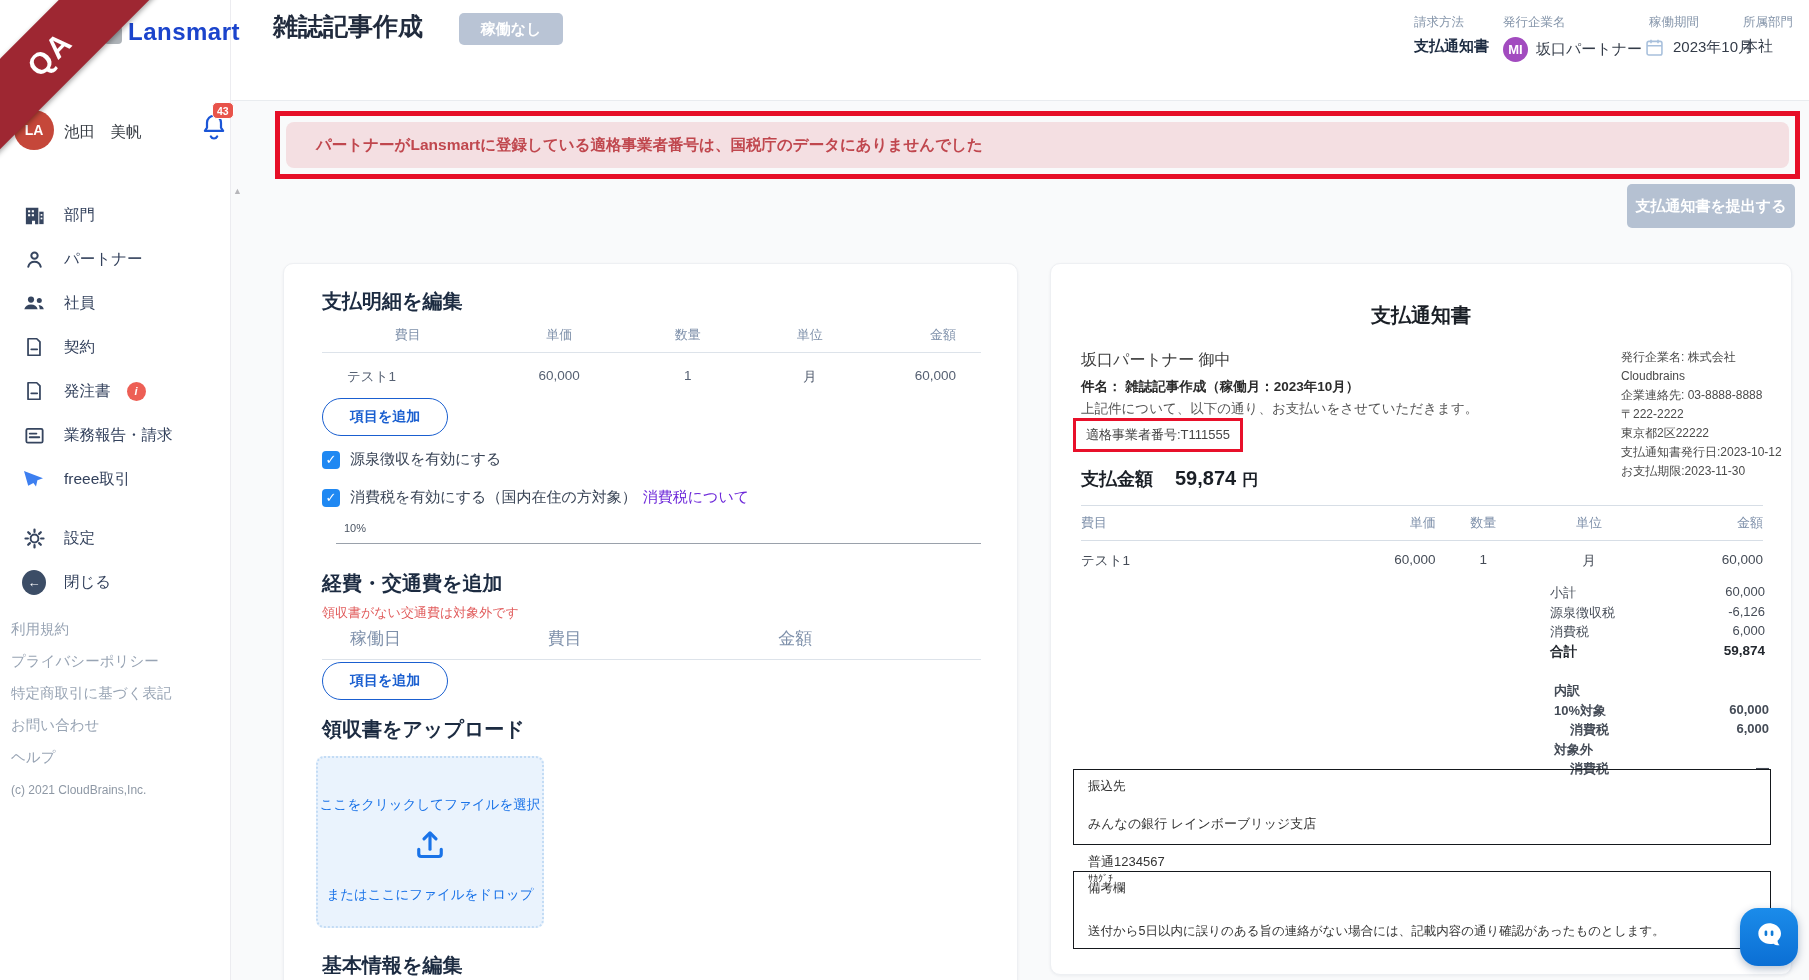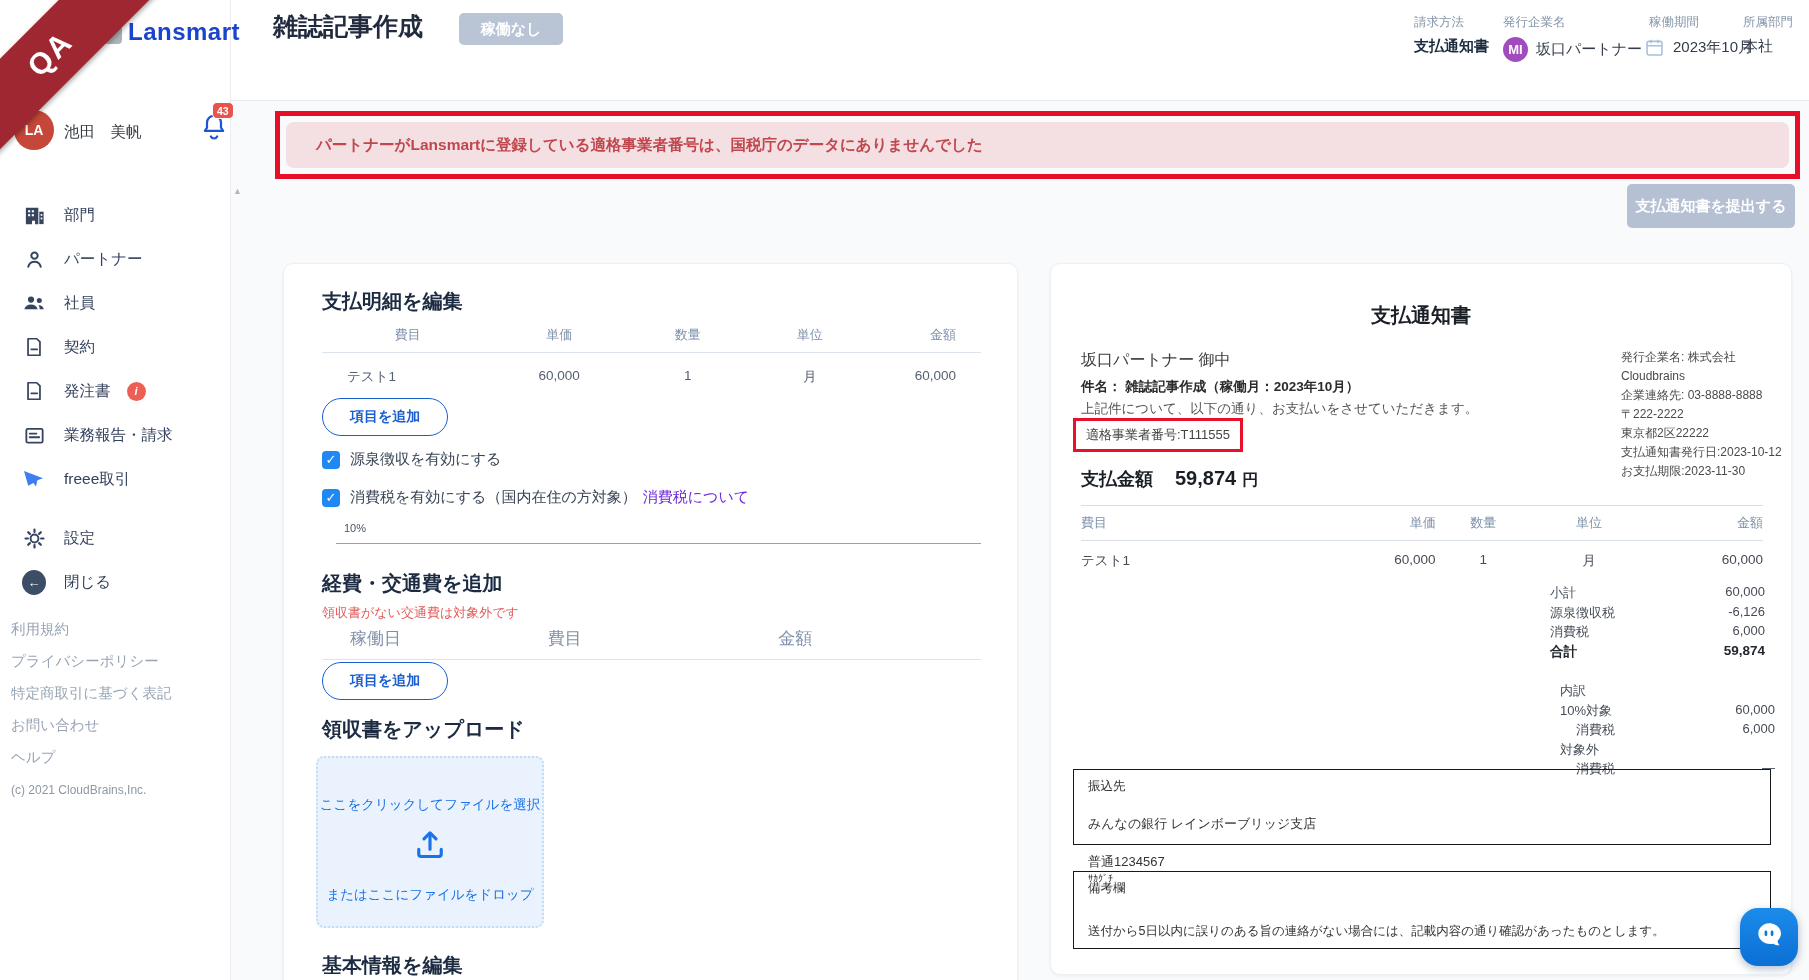--- a/index.html
+++ b/index.html
@@ -110,21 +110,21 @@
   .d-amount .unit { margin-left:6px; font-size:16px; font-weight:800; color:#1a1f26; }
   .d-table { position:absolute; left:30px; top:241px; width:682px; }
   .dt-head { display:grid; grid-template-columns:34% 18% 14% 17% 17%; padding:8px 0; border-top:1px solid #d7dee6; border-bottom:1px solid #d7dee6; }
   .dt-head span { font-size:13px; color:#7e90aa; }
   .dt-row { display:grid; grid-template-columns:34% 18% 14% 17% 17%; padding:11px 0; }
   .dt-row span { font-size:13.5px; color:#454c57; }
   .c-l { text-align:left; } .c-r { text-align:right; } .c-c { text-align:center; }
   .d-totals { position:absolute; right:26px; top:320px; width:215px; }
   .d-totals .trow { display:flex; justify-content:space-between; height:19.5px; font-size:13px; color:#454c57; }
   .d-totals .trow.bold { font-weight:700; color:#22272e; font-size:13.5px; }
-  .d-break { position:absolute; right:16px; top:418px; width:215px; }
+  .d-break { position:absolute; right:22px; top:418px; width:215px;font-weight:bold; }
   .d-break .trow { display:flex; justify-content:space-between; height:19.5px; font-size:13px; color:#454c57; }
   .d-break .trow.indent { padding-left:16px; }
   .d-box { position:absolute; left:22px; width:698px; border:1.5px solid #15181d; padding:8px 14px; }
   .d-box .bx-title { font-size:12.5px; color:#333;font-family:Liberation Mono, monospace; }
   .bank-box { top:505px; height:76px; }
   .bank-line { font-size:13px; color:#333; margin-top:20px; }
   .bank-line.kana { font-size:10px; margin-top:2px; }
   .remarks-box { top:607px; height:78px; }
   .remarks-note { position:absolute; left:14px; bottom:8px; font-size:12.5px; color:#333; width:660px; }
 

